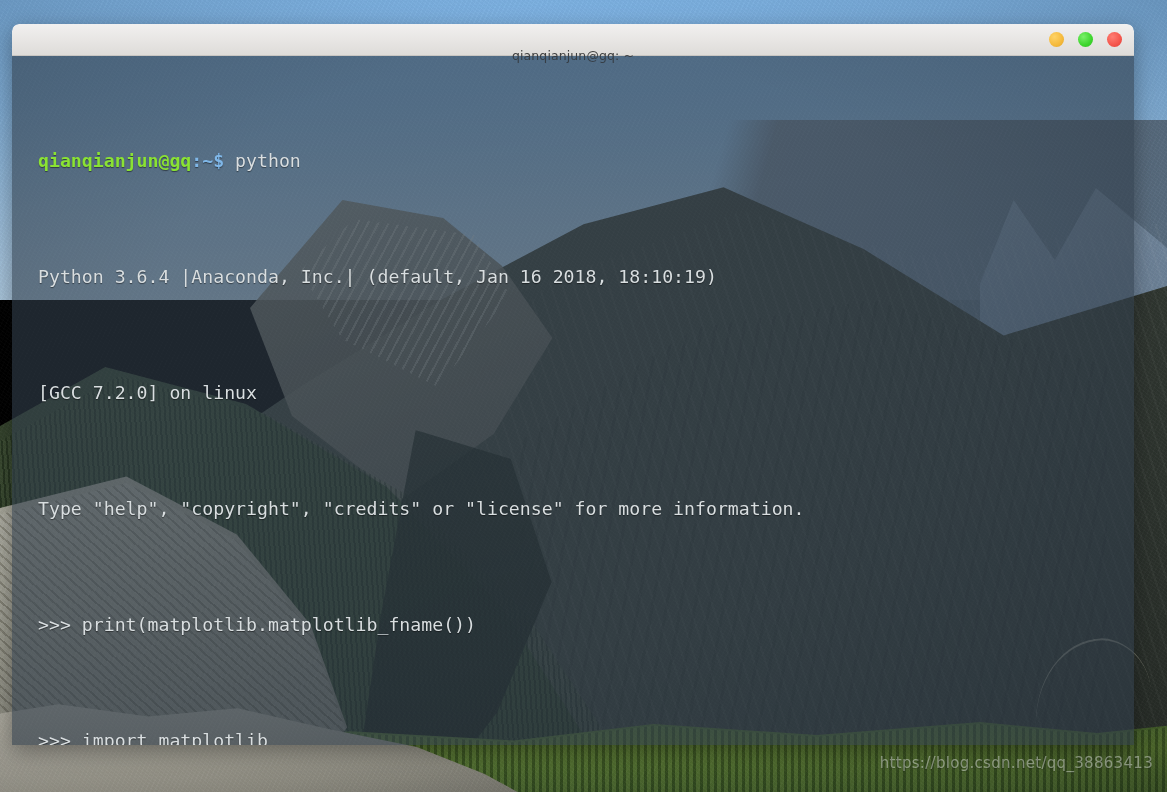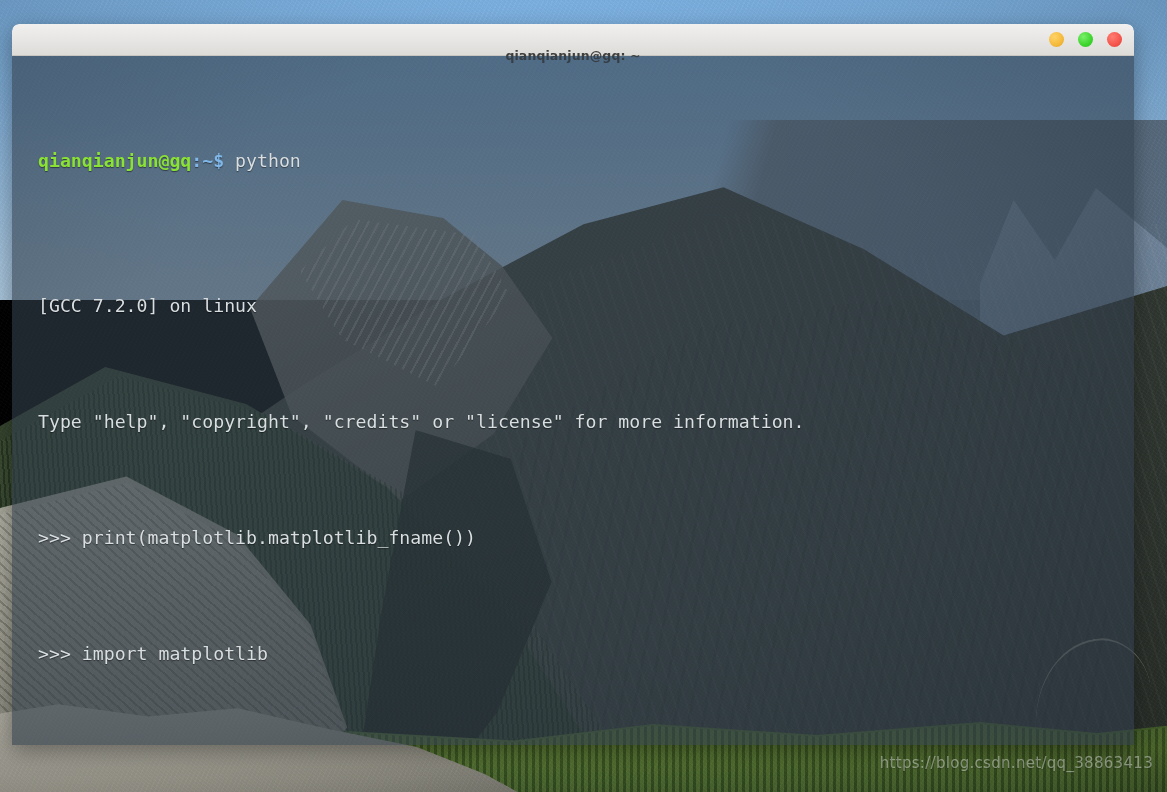--- a/index.html
+++ b/index.html
@@ -170,21 +170,21 @@
     background: linear-gradient(180deg, #f1f0ef 0%, #e7e5e3 55%, #dedcd9 100%);
     border-radius: 7px 7px 0 0;
     border-bottom: 1px solid #c9c6c2;
     display: flex;
     align-items: center;
     justify-content: center;
   }
   .title-text {
     font-family: "DejaVu Sans", sans-serif;
     font-size: 12.5px;
-    font-weight: bold;
+    font-weight: normal;
     color: #3f3f3f;
     letter-spacing: .1px;
     user-select: none;
     margin-top: 32px;
   }
   .win-buttons {
     position: absolute;
     right: 12px;
     top: 0; bottom: 0;
     display: flex;
@@ -272,20 +272,21 @@
         <span class="win-dot dot-max"></span>
         <span class="win-dot dot-close"></span>
       </div>
     </div>
 
     <div class="term-body">
       <div class="term-lines">
 
         <div class="row"><span class="c-green">qianqianjun@gq</span><span class="c-blue">:~$</span><span class="c-plain"> python</span></div>
 
+        <div class="row c-plain">Python 3.6.4 |Anaconda, Inc.| (default, Jan 16 2018, 18:10:19)</div>
 
         <div class="row c-plain">[GCC 7.2.0] on linux</div>
 
         <div class="row c-plain">Type "help", "copyright", "credits" or "license" for more information.</div>
 
         <div class="row c-plain">&gt;&gt;&gt; print(matplotlib.matplotlib_fname())</div>
 
         <div class="row c-plain">&gt;&gt;&gt; import matplotlib</div>
 
         

